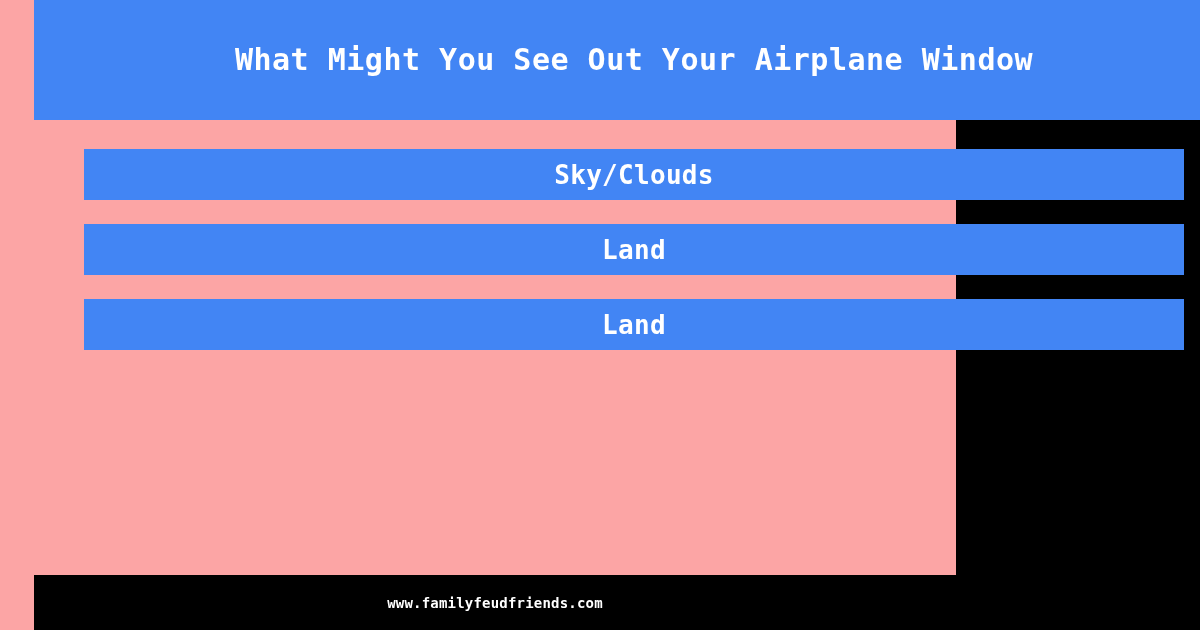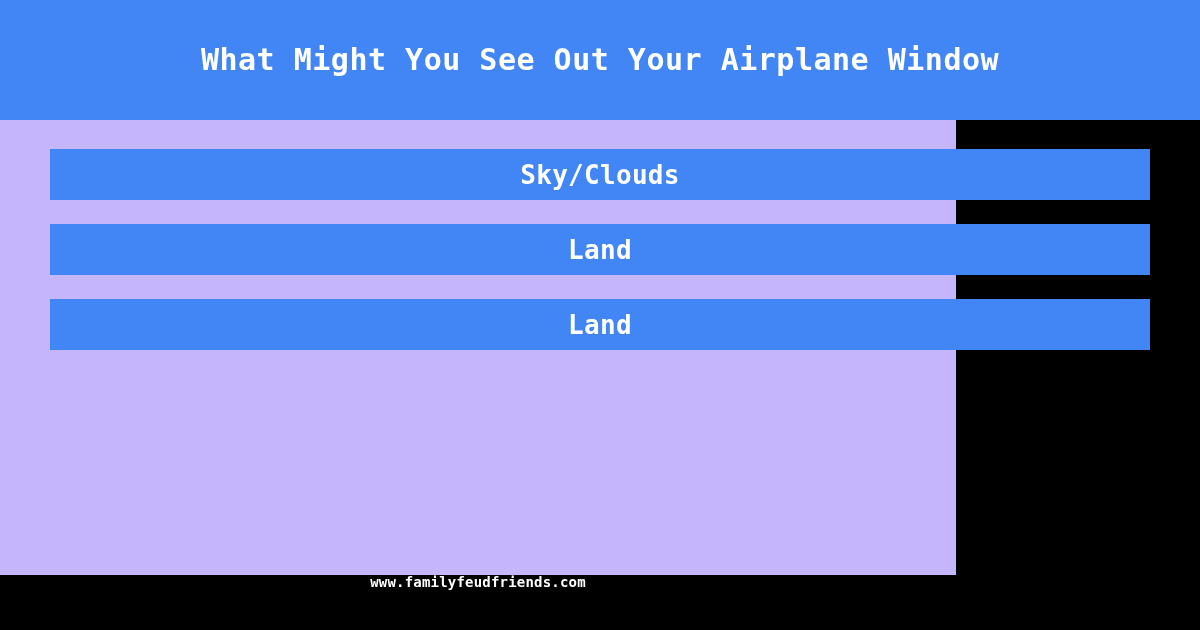--- a/index.html
+++ b/index.html
@@ -14,23 +14,24 @@
   body {
     background: #000000;
     font-family: "DejaVu Sans Mono", "Liberation Mono", monospace;
     -webkit-font-smoothing: antialiased;
   }
 
   .page {
     position: relative;
     width: 956px;
     height: 630px;
-    background: #c4b5fd;
+    background: #fca5a5;
     display: flex;
     flex-direction: column;
+    padding-left: 34px;
   }
 
   
   .header-band {
     width: 1200px;
     height: 120px;
     background: #4285f4;
     display: flex;
     align-items: center;
     justify-content: center;
@@ -76,21 +77,21 @@
     text-align: center;
     letter-spacing: 0.3px;
     white-space: nowrap;
   }
 
   
   .footer {
     flex: 0 0 auto;
     height: 55px;
     display: flex;
-    align-items: flex-start;
+    align-items: center;
     justify-content: center;
     background: #000000;
   }
 
   .footer-url {
     color: #ffffff;
     font-family: "DejaVu Sans Mono", "Liberation Mono", monospace;
     font-size: 14px;
     font-weight: bold;
     line-height: 1;

